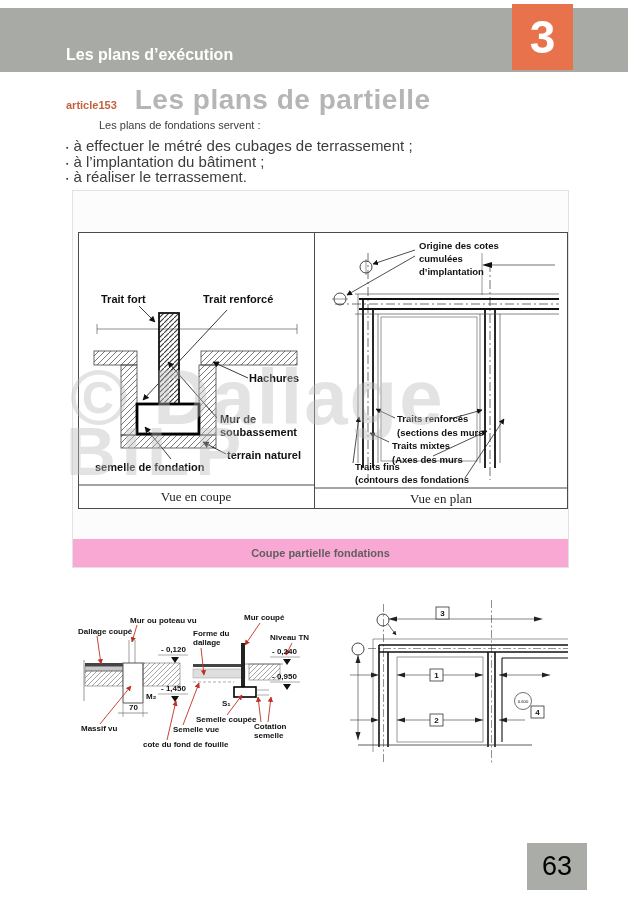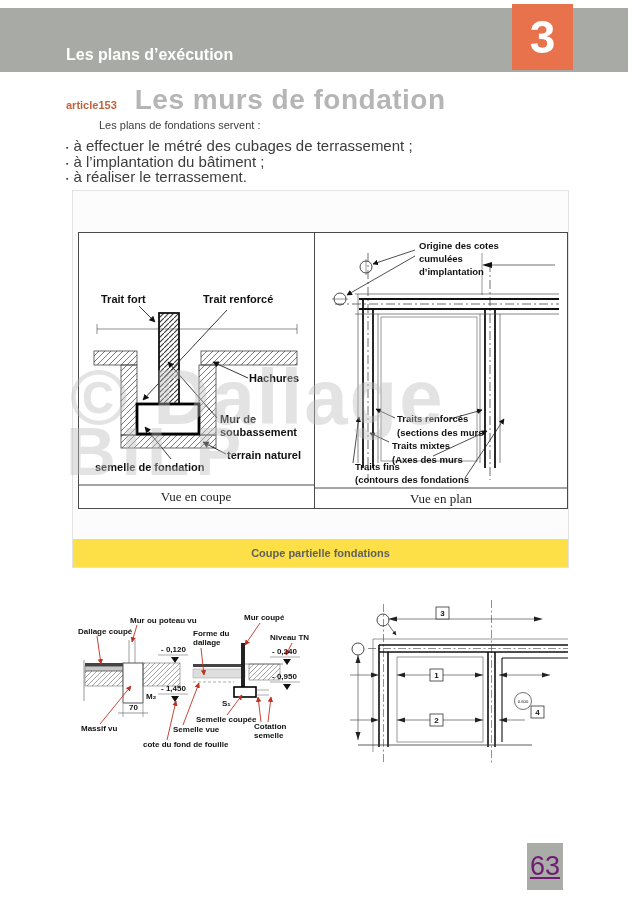--- a/index.html
+++ b/index.html
@@ -17,35 +17,35 @@
   .article-title{color:#b5b5b5;font-size:28px;font-weight:bold;letter-spacing:.5px;}
   .intro{position:absolute;left:66px;top:119px;font-size:11px;color:#3c3c3c;padding-left:33px;}
   .bullets{position:absolute;left:66px;top:139px;margin:0;padding:0;list-style:none;font-size:15px;color:#3c3c3c;}
   .bullets li{line-height:13.5px;}
   .bullets li::before{content:"▪";font-size:7px;margin-right:5px;vertical-align:1px;color:#3c3c3c;}
   
   .fig1{position:absolute;left:72px;top:190px;width:497px;height:378px;background:#fcfcfc;border:1px solid #e2e2e2;box-sizing:border-box;}
   .fig1-panels{position:absolute;left:5px;top:41px;display:flex;}
   .fig1-panels svg{background:#fff;border:1px solid #4a4a4a;}
   .fig1-panels svg+svg{margin-left:-1px;}
-  .fig1-caption{position:absolute;left:0;bottom:0;width:100%;height:28px;background:#fde047;
+  .fig1-caption{position:absolute;left:0;bottom:0;width:100%;height:28px;background:#f9a8d4;
                 display:flex;align-items:center;justify-content:center;
                 font-size:11px;font-weight:bold;color:#5f5f5f;}
   
   .wm{position:absolute;z-index:30;pointer-events:none;color:#bdbdbd;opacity:.42;font-weight:bold;white-space:nowrap;}
   .wm1{left:70px;top:352px;font-size:78px;letter-spacing:2px;}
   .wm2{left:66px;top:412px;font-size:69px;letter-spacing:6px;}
   
   .fig2a{position:absolute;left:55px;top:598px;}
   .fig2b{position:absolute;left:340px;top:592px;}
   
   .footer-text{position:absolute;left:75px;top:852px;font-size:9px;color:#b3b3b3;line-height:12px;}
   .footer-bold{font-weight:bold;color:#9a9a9a;}
-  .page-box{position:absolute;left:527px;top:843px;width:36px;height:47px;background:#a9aca7;
-            display:flex;align-items:center;justify-content:center;color:#701a75;font-size:27px;text-decoration:underline;}
+  .page-box{position:absolute;left:527px;top:843px;width:60px;height:47px;background:#a9aca7;
+            display:flex;align-items:center;justify-content:center;color:#000000;font-size:27px;}
   
   svg text{font-family:"Liberation Sans",sans-serif;fill:#111;}
   text.lbl{font-size:11px;font-weight:bold;}
   text.lbl2{font-size:9.5px;font-weight:bold;}
   text.lblA{font-size:8px;font-weight:bold;}
   text.lblB{font-size:8px;font-weight:bold;}
   text.tiny{font-size:4.2px;}
   text.cap{font-family:"Liberation Serif","DejaVu Serif",serif;font-size:13px;fill:#222;}
 </style>
 </head>
@@ -53,21 +53,21 @@
 
 <div class="page">
 
   <div class="chapter-bar">
     <div class="chapter-title">Les plans d’exécution</div>
   </div>
   <div class="chapter-badge">3</div>
 
   <div class="article-row">
     <span class="article-tag">article153</span>
-    <span class="article-title">Les murs de fondation</span>
+    <span class="article-title">Les plans de partielle</span>
   </div>
   <div class="intro">Les plans de fondations servent :</div>
   <ul class="bullets">
     <li>à effectuer le métré des cubages de terrassement ;</li>
     <li>à l’implantation du bâtiment ;</li>
     <li>à réaliser le terrassement.</li>
   </ul>
 
   <div class="fig1">
     <div class="fig1-panels">

